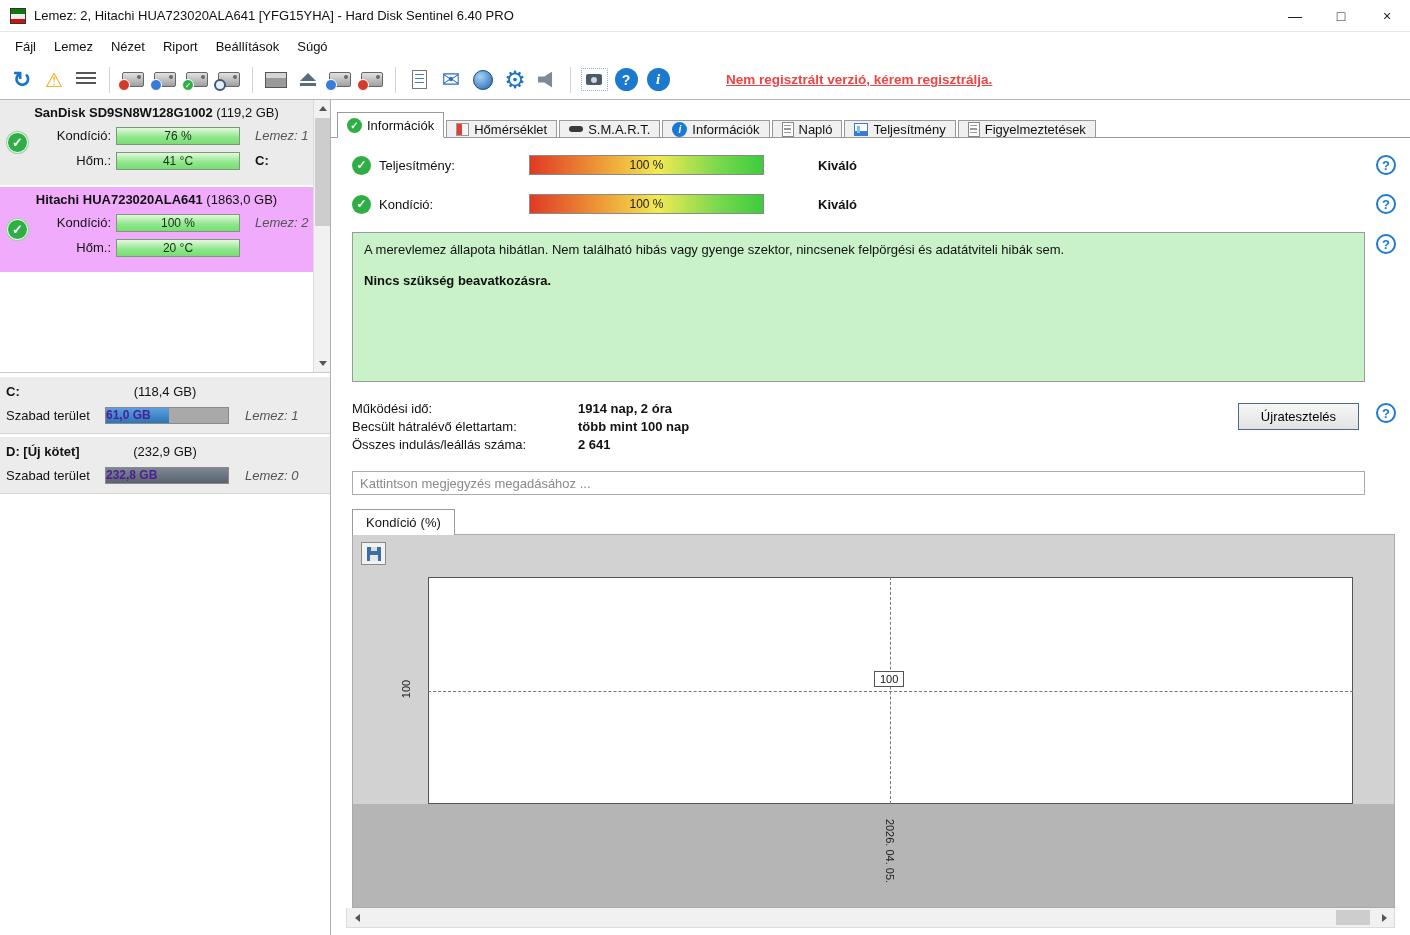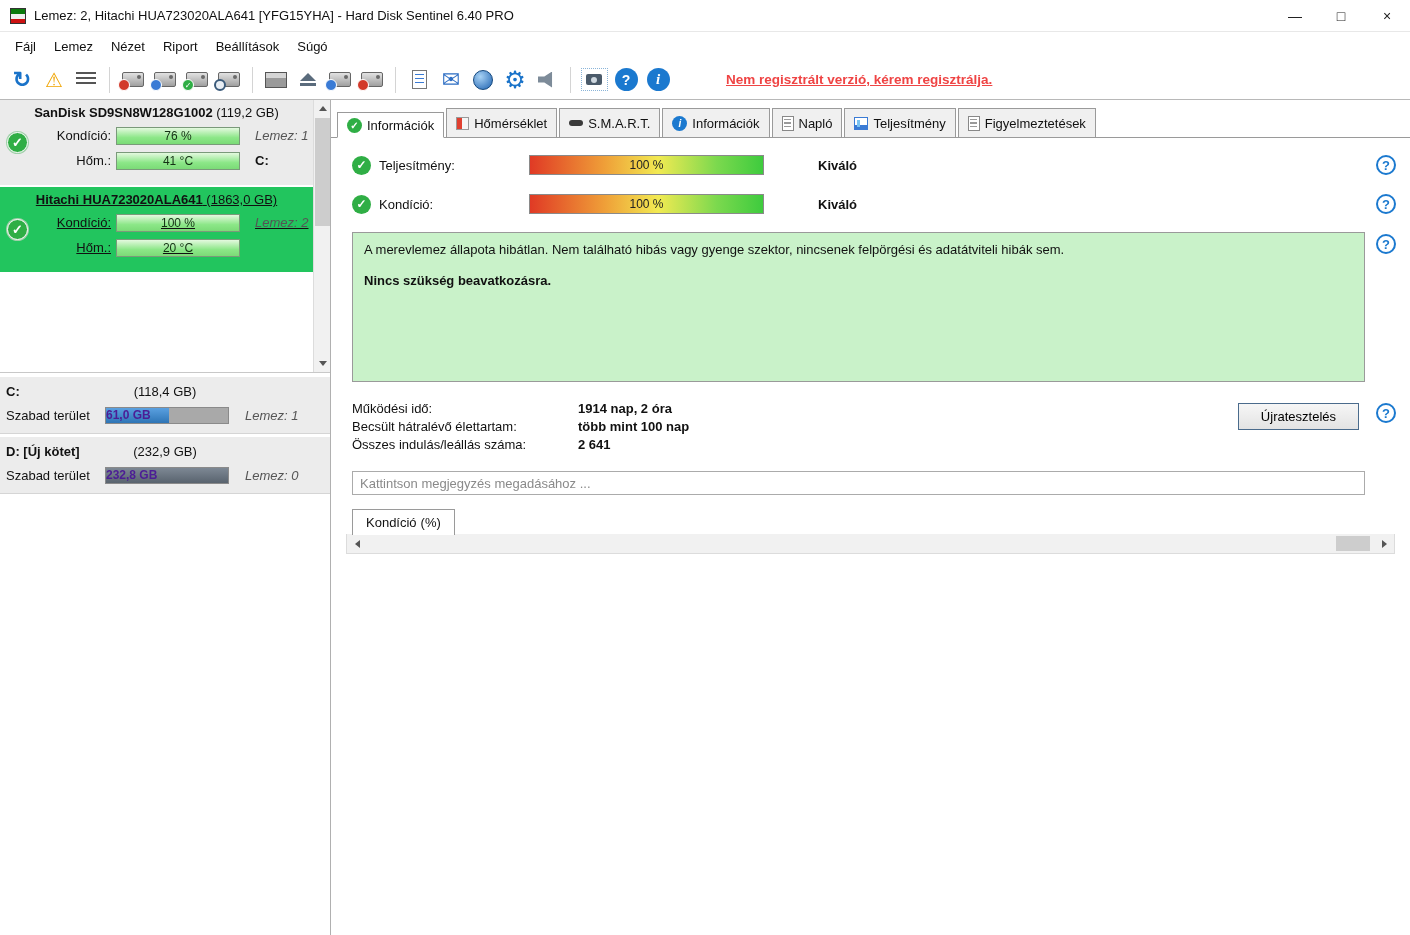--- a/index.html
+++ b/index.html
@@ -51,21 +51,21 @@
 
   
   .content { display:flex; height:835px; }
   .sidebar { width:331px; border-right:1px solid #b0b0b0; background:#fff; flex:none; display:flex; flex-direction:column; }
   .main { flex:1; position:relative; background:#fff; }
 
   
   .disk-list { height:273px; position:relative; padding-right:17px; border-bottom:1px solid #c8c8c8; }
   .disk-item { margin-bottom:2px; padding-bottom:12px; }
   .disk-item.plain { background:#ebebeb; }
-  .disk-item.selected { background:#22c55e;text-decoration:underline; }
+  .disk-item.selected { background:#f0abfc; }
   .disk-header { text-align:center; padding:5px 2px 3px 2px; font-size:13px; }
   .disk-header b { font-size:13px; }
   .disk-body { position:relative; padding-left:34px; }
   .ok-circle { position:absolute; left:7px; top:9px; width:21px; height:21px; border-radius:50%; background:#2fae45; color:#fff;
                display:flex; align-items:center; justify-content:center; font-size:13px; font-weight:bold; border:1px solid #ffffff; box-shadow:0 0 0 1px #9fcfa9; }
   .d-row { display:grid; grid-template-columns:82px 128px 1fr; align-items:center; height:25px; }
   .d-label { text-align:right; padding-right:5px; }
   .green-bar { width:124px; height:18px; border:1px solid #7a9a7a; background:linear-gradient(#e4f9df,#8ce788 60%,#7bdb77); text-align:center; font-size:12px; line-height:16px; color:#143114; }
   .d-extra { padding-left:11px; font-style:italic; color:#555; }
   .d-extra.drive { font-style:normal; color:#111; font-weight:bold; }
@@ -85,21 +85,21 @@
   .p-row { display:grid; grid-template-columns:99px 128px 1fr; align-items:center; height:24px; padding-left:6px; }
   .p-bar { width:124px; height:17px; border:1px solid #8a8a8a; background:#a9a9a9; position:relative; }
   .p-fill { height:100%; }
   .fill-blue { background:linear-gradient(#5aa0e0,#2e75b6); }
   .fill-dark { background:linear-gradient(#7d8894,#59636e); }
   .p-bar span { position:absolute; left:0; right:0; top:0; color:#4c1d95; font-weight:bold; font-size:12px; line-height:15px; }
   .p-extra { padding-left:12px; font-style:italic; color:#555; }
 
   
   .tabstrip { display:flex; align-items:flex-end; padding:12px 0 0 6px; border-bottom:1px solid #9a9a9a; height:38px; }
-  .tab { display:flex; align-items:center; gap:5px; padding:0 9px; border:1px solid #9a9a9a; border-bottom:none; background:#f0f0f0; margin-right:2px; height:29px; position:relative; }
+  .tab { display:flex; align-items:center; gap:5px; padding:0 9px; border:1px solid #9a9a9a; border-bottom:none; background:#f0f0f0; margin-right:2px; height:17px; position:relative; }
   .tab.active { background:#fff; height:26px; margin-bottom:-1px; border-bottom:1px solid #fff; z-index:2; font-weight:normal; }
   .ticon-check,.ok-mini { width:15px; height:15px; border-radius:50%; background:#2fae45; color:#fff; display:flex; align-items:center; justify-content:center; font-size:10px; font-weight:bold; flex:none; }
   .ticon-info { width:15px; height:15px; border-radius:50%; background:#1b79cf; color:#fff; display:flex; align-items:center; justify-content:center; font-size:10px; font-weight:bold; font-style:italic; flex:none; }
   .ticon-thermo { width:13px; height:13px; border:1px solid #999; background:linear-gradient(90deg,#e04030 0 5px,#f5f5f5 5px 13px); flex:none; }
   .ticon-smart { width:14px; height:6px; border-radius:3px; background:#3a3a3a; flex:none; }
   .ticon-doc { width:12px; height:15px; background:#fff; border:1px solid #888; padding:2px 1.5px; flex:none; }
   .ticon-doc i { display:block; width:100%; height:100%; background:repeating-linear-gradient(#9a9a9a 0 1.5px,transparent 1.5px 3.5px); }
   .ticon-chart { width:14px; height:13px; border:1px solid #3a7bd5; background:linear-gradient(0deg,#3a7bd5 0 4px,#fff 4px); flex:none; position:relative; }
   .ticon-chart i { position:absolute; left:2px; bottom:2px; width:3px; height:7px; background:#79c3f2; }
 
@@ -428,20 +428,35 @@
       <input class="comment-input" type="text" placeholder="Kattintson megjegyzés megadásához ..." style="">
     </div>
 
     <div class="subtab-row">
       <span class="subtab">
         <span>Kondíció</span>
         <span>(%)</span>
       </span>
     </div>
 
+    <div class="chart-region">
+      <div class="chart-lower"></div>
+      <div class="save-btn">
+        <span class="floppy">
+            <u></u>
+            <i></i>
+          </span>
+      </div>
+      <div class="plot"></div>
+      <div class="h-dash"></div>
+      <div class="v-dash"></div>
+      <div class="point-label">100</div>
+      <div class="y-label">100</div>
+      <div class="x-label">2026. 04. 05.</div>
+    </div>
 
     <div class="h-scroll">
       <div class="arrow left">
           <span class="tri-left"></span>
         </div>
       <div class="h-thumb"></div>
       <div class="arrow right">
           <span class="tri-right"></span>
         </div>
     </div>

